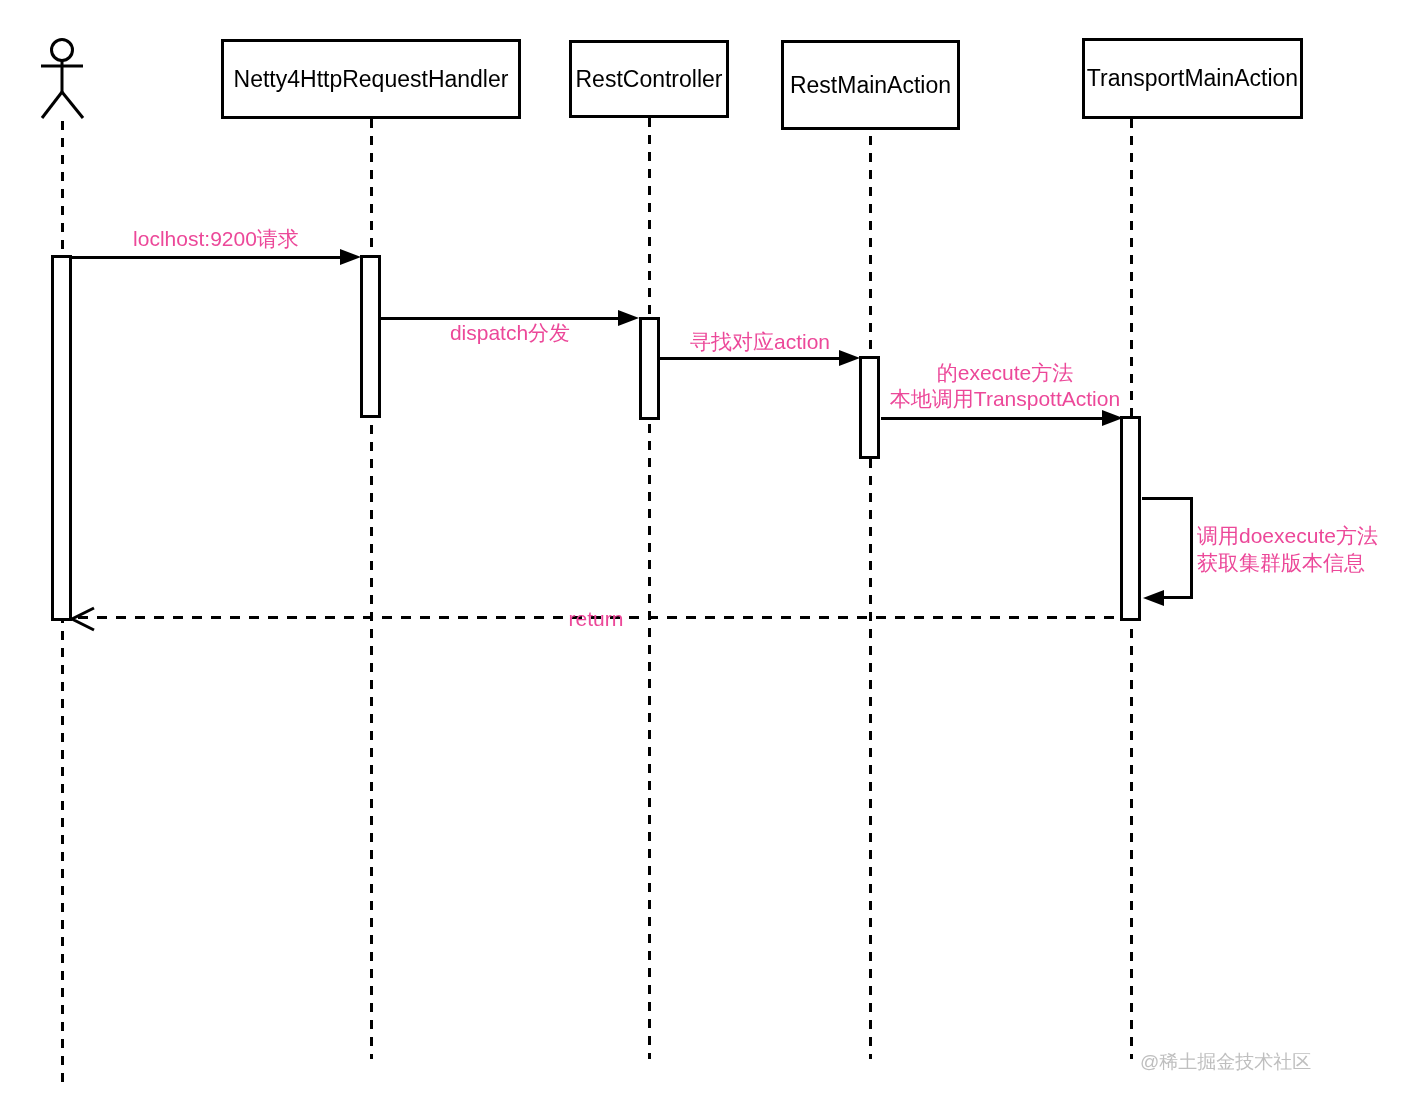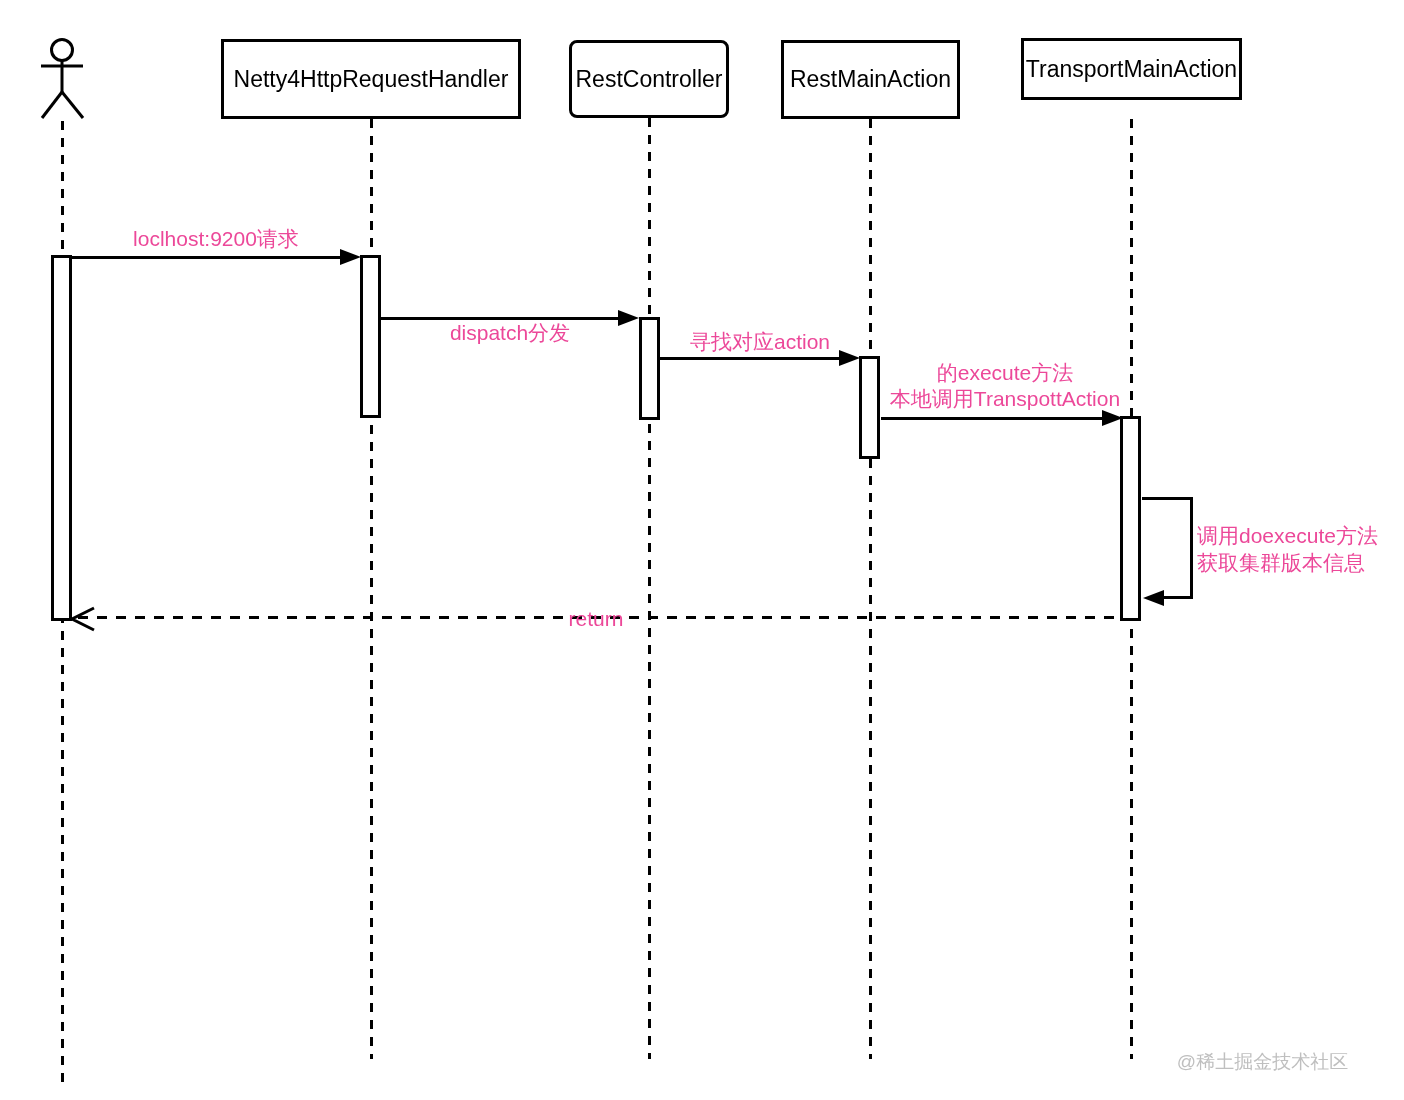--- a/index.html
+++ b/index.html
@@ -91,21 +91,21 @@
     text-align: center;
     white-space: nowrap;
     z-index: 6;
   }
   .mlabel.left-align { text-align: left; }
   #watermark {
     position: absolute;
     left: 1140px;
     top: 1049px;
     width: 245px;
-    text-align: center;
+    text-align: left;
     font-size: 19px;
     color: #bfbfbf;
     z-index: 6;
     white-space: nowrap;
   }
   .actor-svg { position: absolute; z-index: 2; }
 </style>
 </head>
 <body>
 
@@ -121,27 +121,27 @@
 
   <div class="lifeline" style="left:61px;  top:121px; height:961px;"></div>
   <div class="lifeline" style="left:370px; top:119px; height:940px;"></div>
   <div class="lifeline" style="left:648px; top:118px; height:941px;"></div>
   <div class="lifeline" style="left:869px; top:119px; height:940px;"></div>
   <div class="lifeline" style="left:1130px; top:119px; height:940px;"></div>
 
   <div class="pbox" style="left:221px; top:39px; width:300px; height:80px;">
     <span>Netty4HttpRequestHandler</span>
   </div>
-  <div class="pbox" style="left:569px; top:40px; width:160px; height:78px;border-radius:8px;">
+  <div class="pbox" style="left:569px; top:40px; width:160px; height:78px;">
     <span>RestController</span>
   </div>
-  <div class="pbox" style="left:781px; top:40px; width:179px; height:79px;">
+  <div class="pbox" style="left:781px; top:40px; width:179px; height:90px;">
     <span>RestMainAction</span>
   </div>
-  <div class="pbox" style="left:1021px; top:38px; width:221px; height:62px;">
+  <div class="pbox" style="left:1082px; top:38px; width:221px; height:81px;">
     <span>TransportMainAction</span>
   </div>
 
   <div class="bar" style="left:51px;   top:255px; height:366px;"></div>
   <div class="bar" style="left:360px;  top:255px; height:163px;"></div>
   <div class="bar" style="left:639px;  top:317px; height:103px;"></div>
   <div class="bar" style="left:859px;  top:356px; height:103px;"></div>
   <div class="bar" style="left:1120px; top:416px; height:205px;"></div>
 
   <div class="hline" style="left:72px; top:256px; width:270px;"></div>

